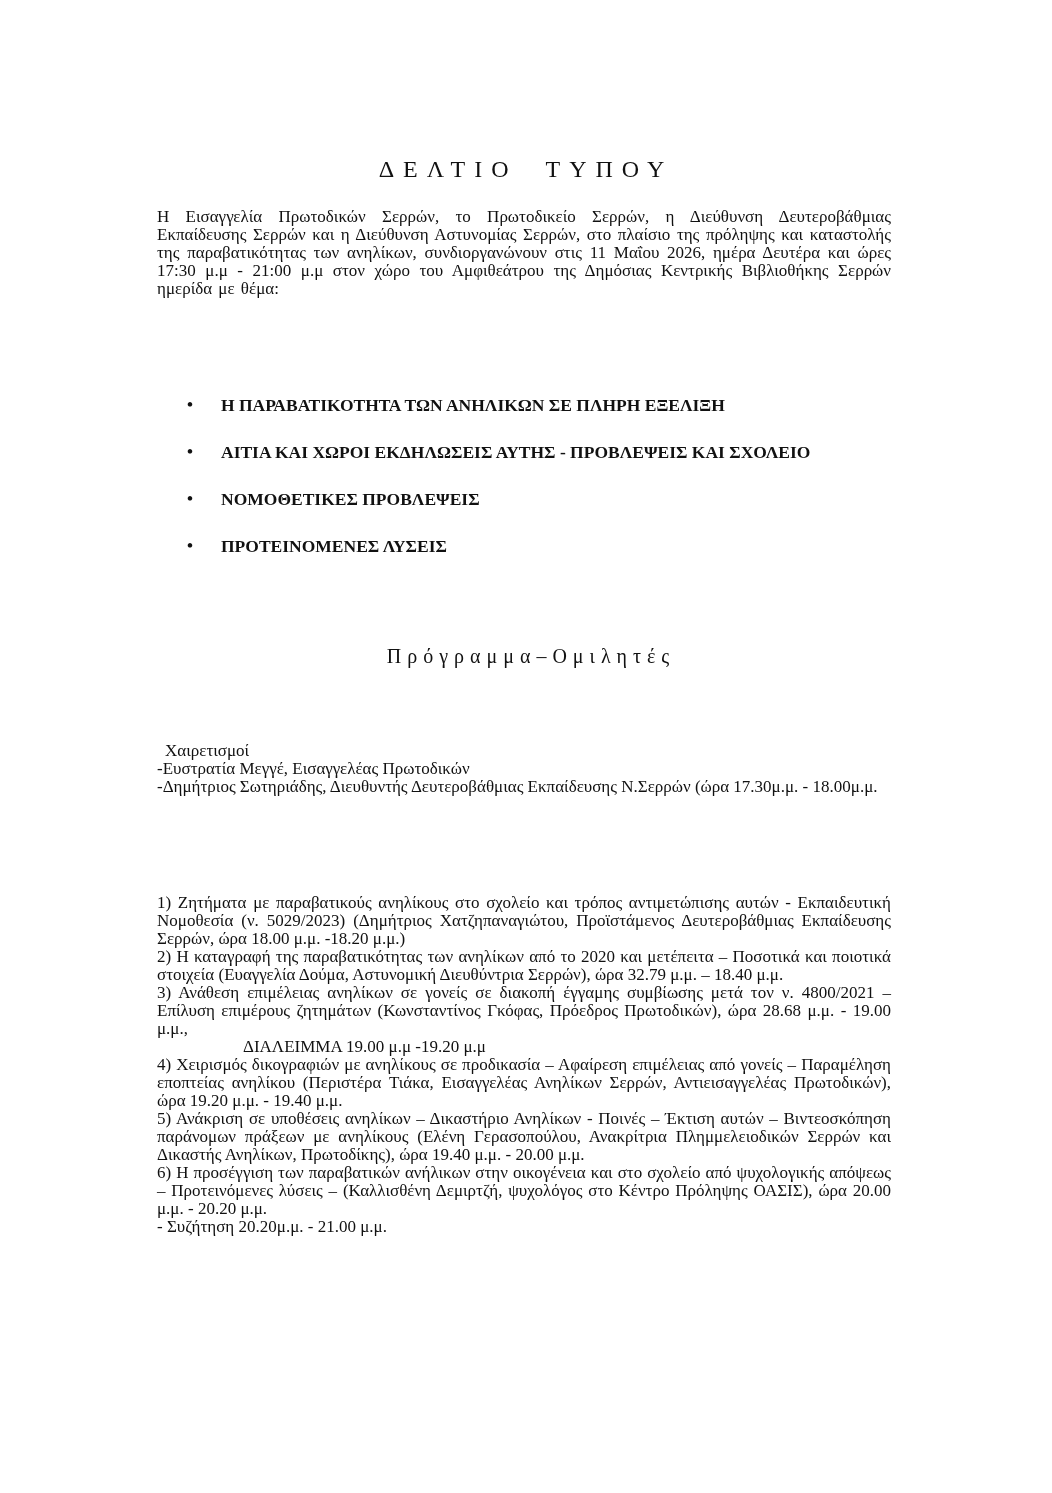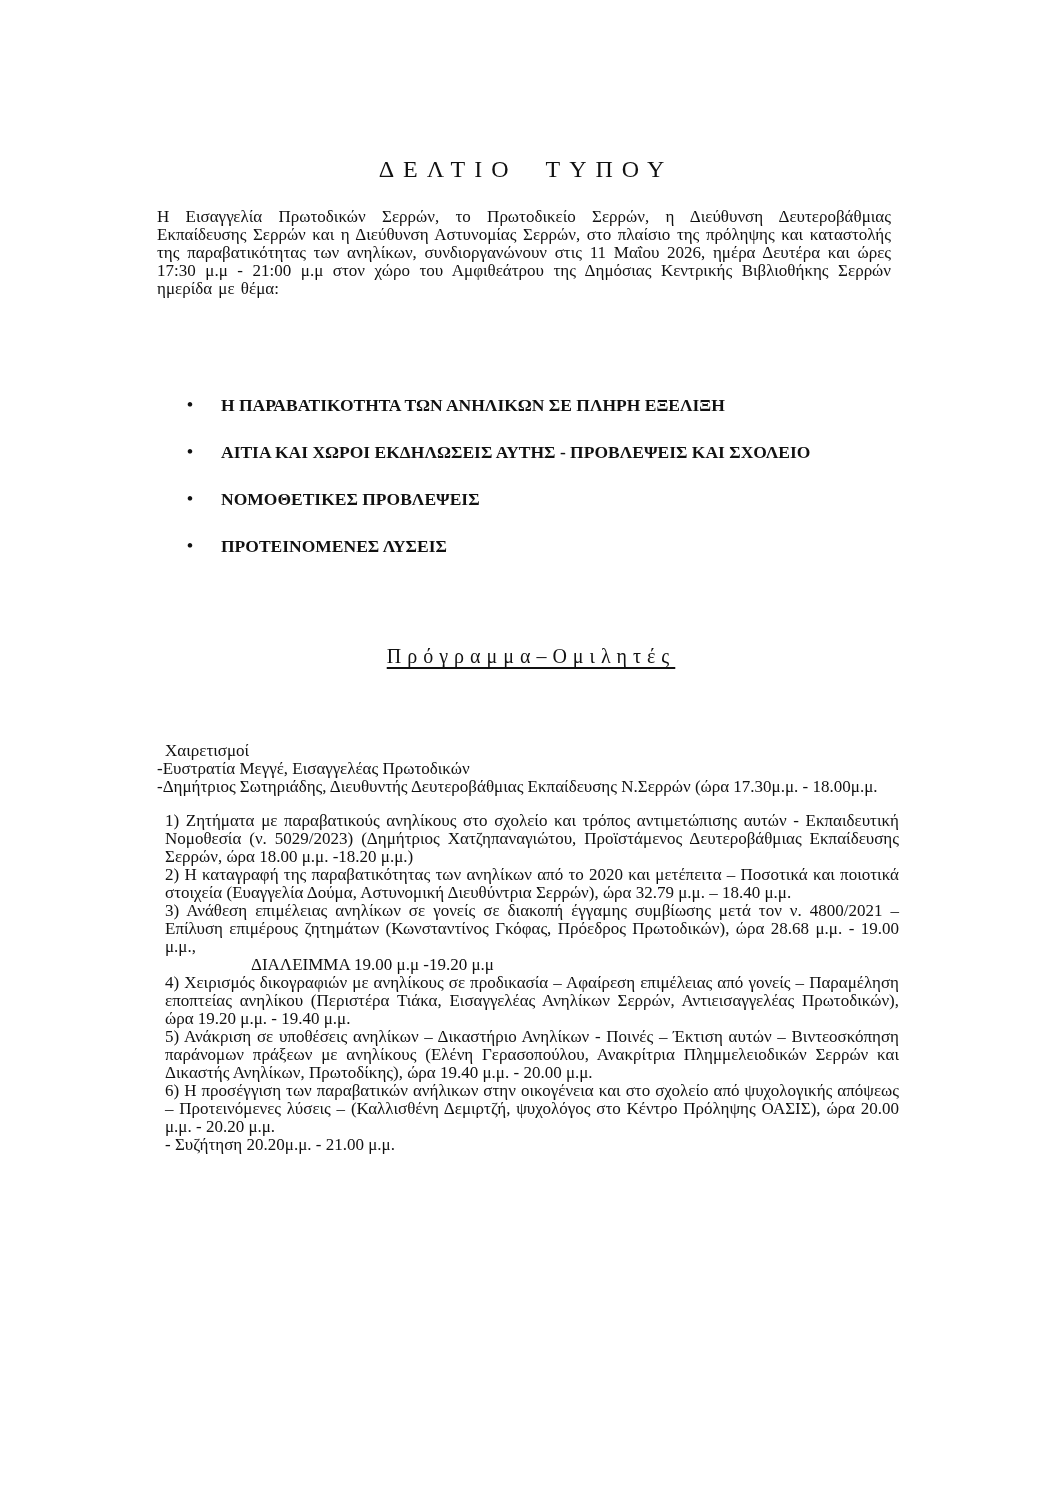--- a/index.html
+++ b/index.html
@@ -12,24 +12,24 @@
   .block { position: absolute; left: 157px; width: 734px; font-size: 17px; line-height: 18px; }
   .just { text-align: justify; text-align-last: left; }
   .intro { top: 208px; word-spacing: 2px; }
   ul.topics { position: absolute; left: 157px; top: 388px; width: 734px; margin: 0; padding: 0; list-style: none; }
   ul.topics li { position: relative; padding-left: 64px; font-weight: bold; font-size: 17.5px;
                  line-height: 34px; margin-bottom: 13px; }
   ul.topics li .bullet { position: absolute; left: 30px; top: 0; font-size: 17px; }
   ul.topics li .txt { display: inline-block; }
   .program-title { position: absolute; top: 645px; left: 0; width: 1052px; text-align: center;
                    font-size: 20px; letter-spacing: 6px; }
-  .program-title span { text-decoration: underline; text-underline-offset: 4px; margin-left: 10px; }
+  .program-title span { text-underline-offset: 4px; margin-left: 10px; }
   .greet { top: 708px; }
   .greet .first { padding-left: 8px; margin-top: 34px; }
-  .items { top: 812px; margin-left: 8px; }
+  .items { top: 894px; }
   .items p { margin: 0; }
   .break-line { padding-left: 86px; }
 </style>
 </head>
 <body>
 
 <div class="page">
 
   <div class="title">
     <span>ΔΕΛΤΙΟ</span><span class="gap"></span><span>ΤΥΠΟΥ</span>

